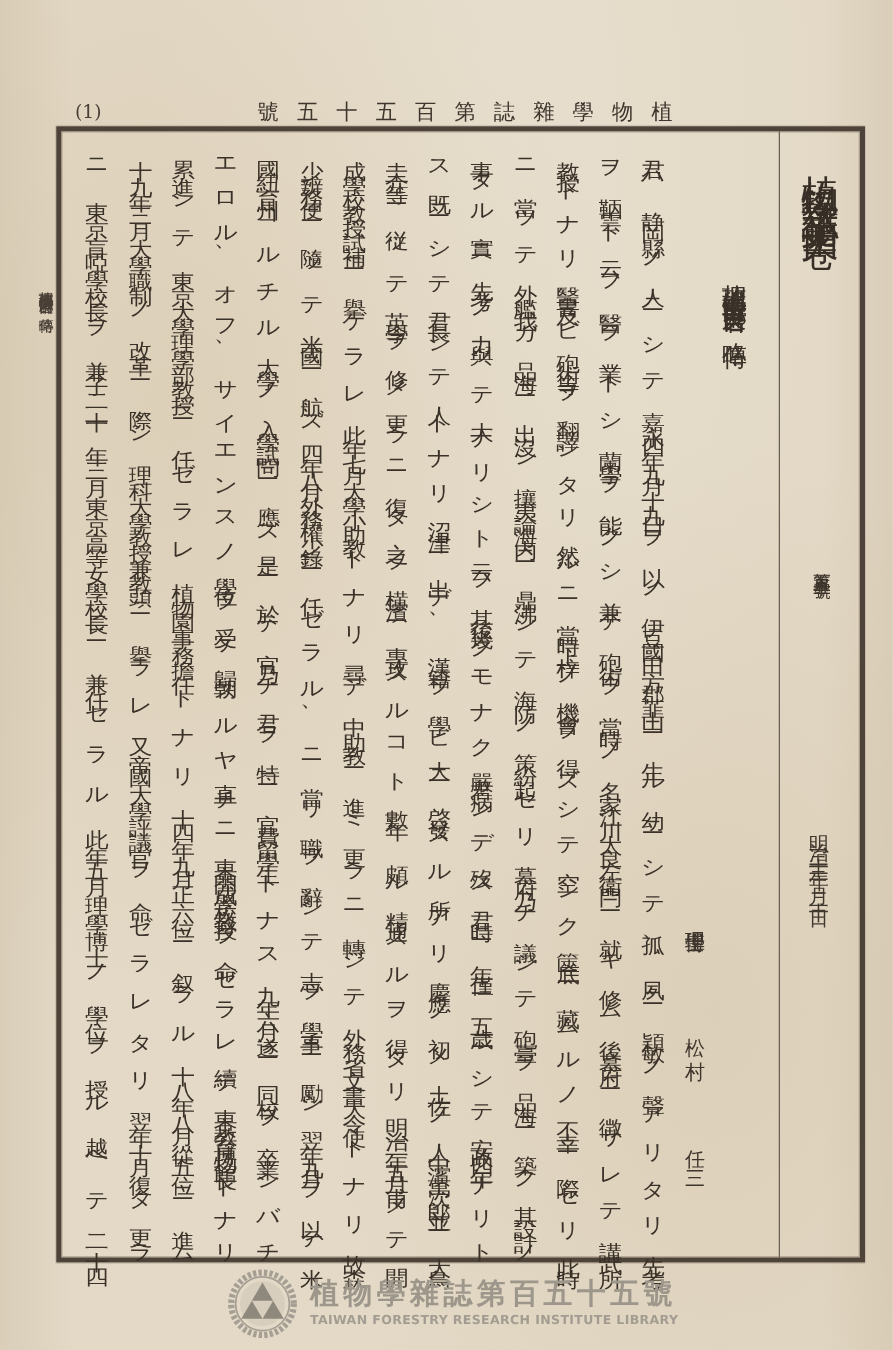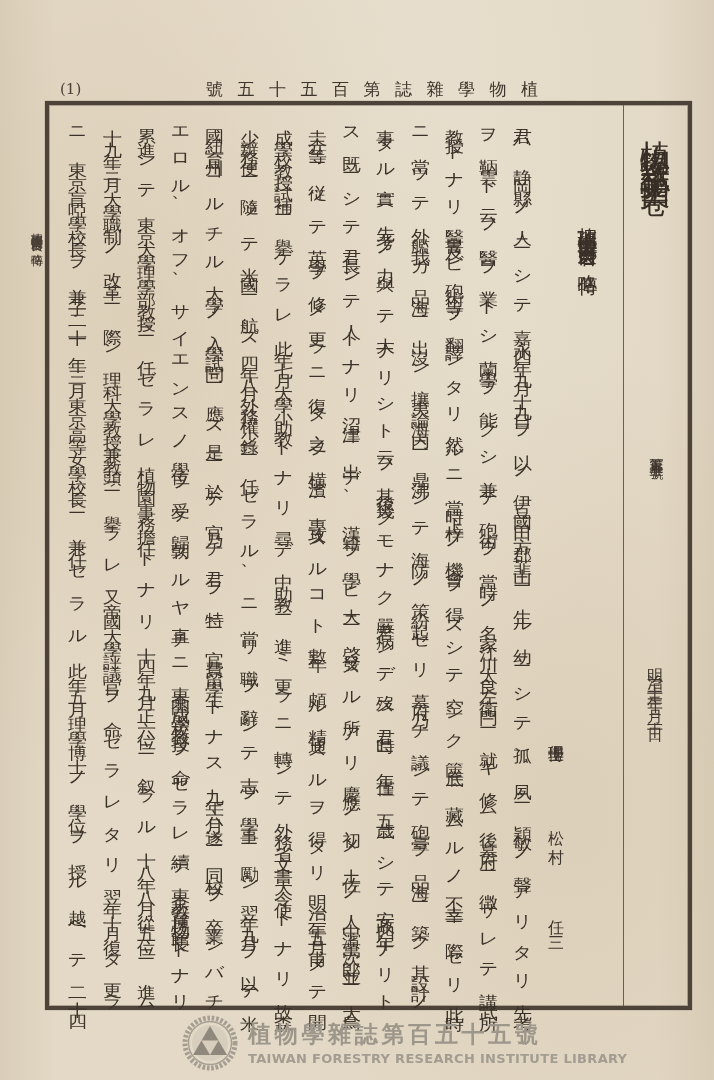--- a/index.html
+++ b/index.html
@@ -52,21 +52,21 @@
 
   .margin-title { left: 30px; top: 224px; width: 13px; font-size: 12px; line-height: 13px; letter-spacing: 0.6px; color: #4a4037; }
 
   .wm-logo { left: 182px; top: 1015px; width: 56px; height: 56px; }
   .wm-zh {
     left: 248px; top: 1019px; width: 290px; font-size: 23px; font-weight: bold; color: #9d968b;
     text-align: justify; text-align-last: justify; text-justify: inter-character; white-space: nowrap;
   }
   .wm-en {
     left: 248px; top: 1051px; width: 290px; font-family: "DejaVu Sans", "Liberation Sans", sans-serif;
-    font-size: 13px; font-weight: bold; color: #a39c91; letter-spacing: 0.3px;
+    font-size: 10px; font-weight: bold; color: #a39c91; letter-spacing: 0.3px;
     text-align: justify; text-align-last: justify; white-space: nowrap;
   }
 </style>
 </head>
 <body>
 
 <div class="abs page-number">(1)</div>
 <div class="abs running-header">植物學雜誌第百五十五號</div>
 
 <div class="v margin-title">故理學博士矢田部良吉君の略傳</div>

